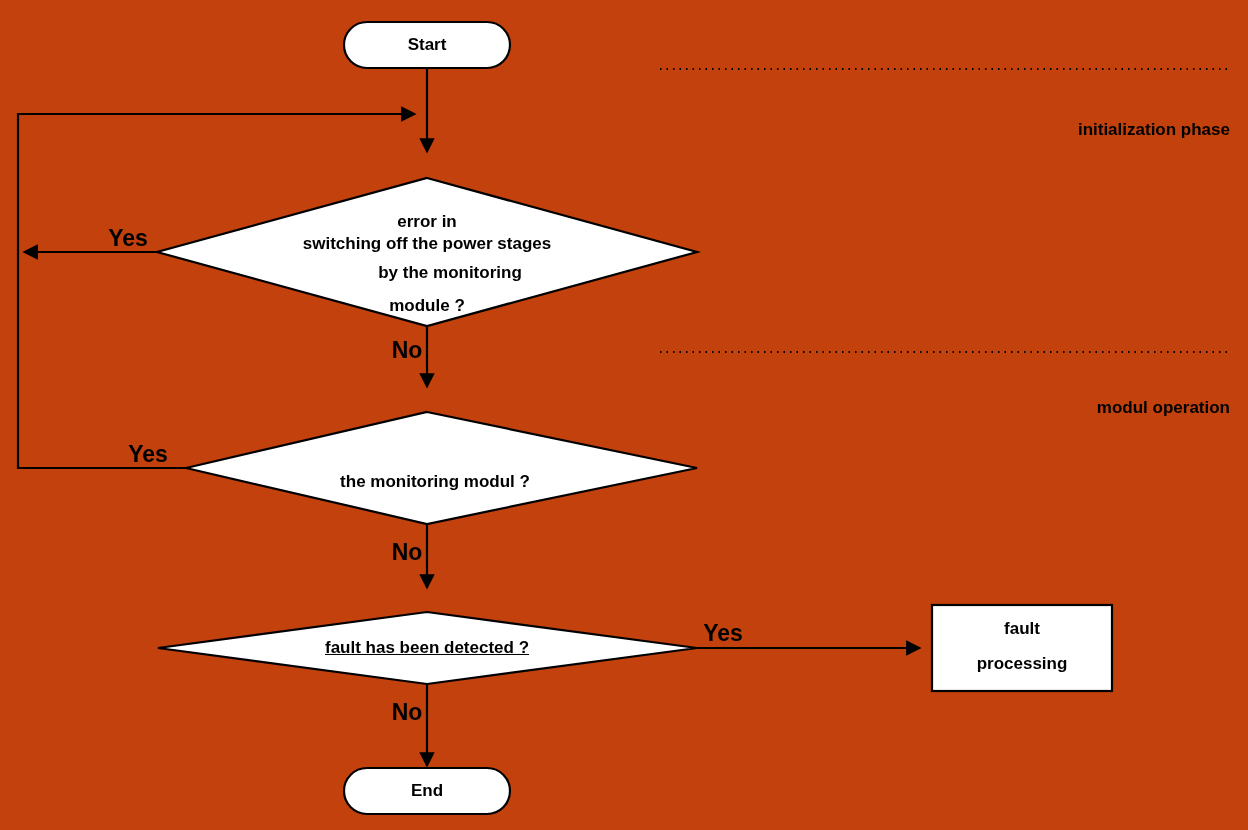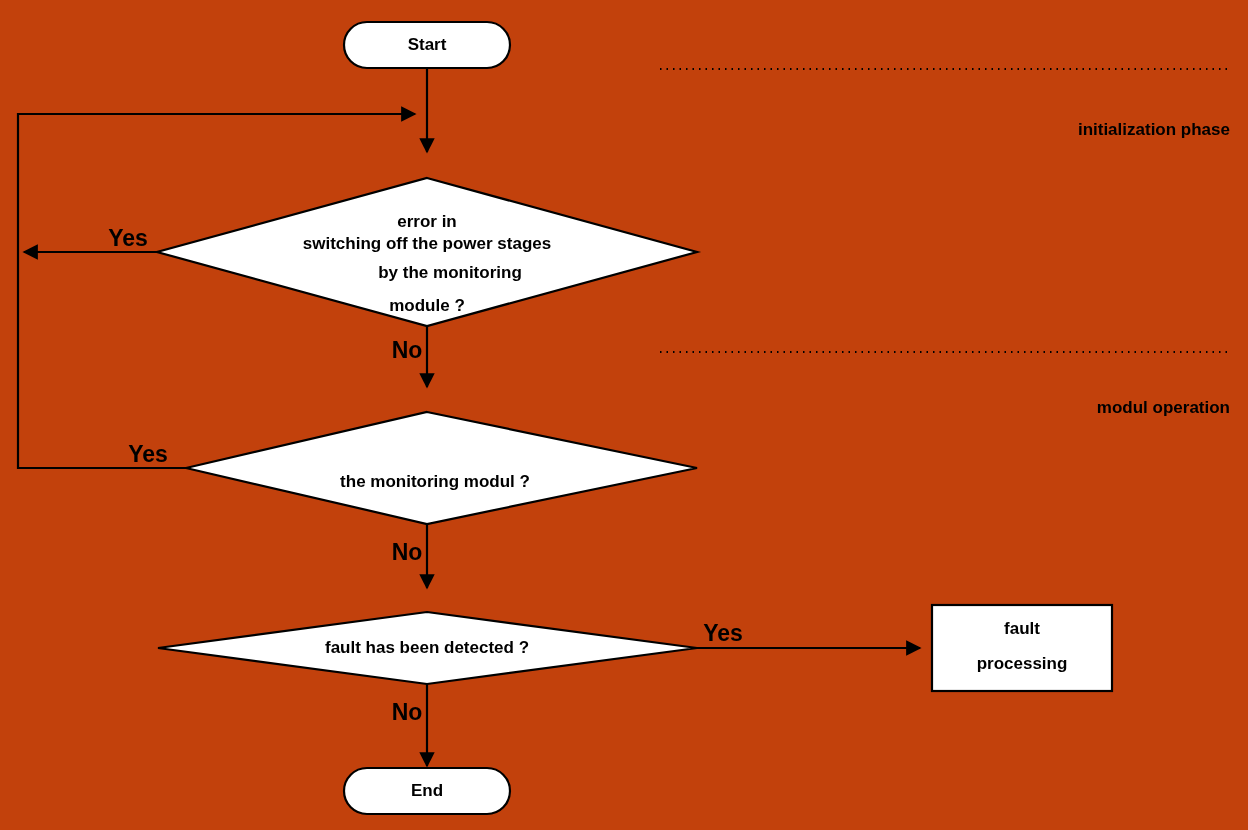--- a/index.html
+++ b/index.html
@@ -91,21 +91,21 @@
 
   <div class="lbl center node-text" style="left:427px; top:45px;">Start</div>
 
   <div class="lbl center node-text" style="left:427px; top:222px;">error in</div>
   <div class="lbl center node-text" style="left:427px; top:244px;">switching off the power stages</div>
   <div class="lbl center node-text" style="left:450px; top:273px;">by the monitoring</div>
   <div class="lbl center node-text" style="left:427px; top:306px;">module ?</div>
 
   <div class="lbl center node-text" style="left:427px; top:482px;margin-left:8px;">the monitoring modul ?</div>
 
-  <div class="lbl center node-text" style="left:427px; top:648px;">fault has been detected ?</div>
+  <div class="lbl center node-text" style="left:427px; top:648px;text-decoration:underline;">fault has been detected ?</div>
 
   <div class="lbl center node-text" style="left:1022px; top:629px;">fault</div>
   <div class="lbl center node-text" style="left:1022px; top:664px;text-align:right;">processing</div>
 
   <div class="lbl center node-text" style="left:427px; top:791px;text-align:right;">End</div>
 
   <div class="lbl center edge-text" style="left:128px; top:239px;">Yes</div>
   <div class="lbl center edge-text" style="left:407px; top:351px;">No</div>
 
   <div class="lbl center edge-text" style="left:148px; top:455px;">Yes</div>

